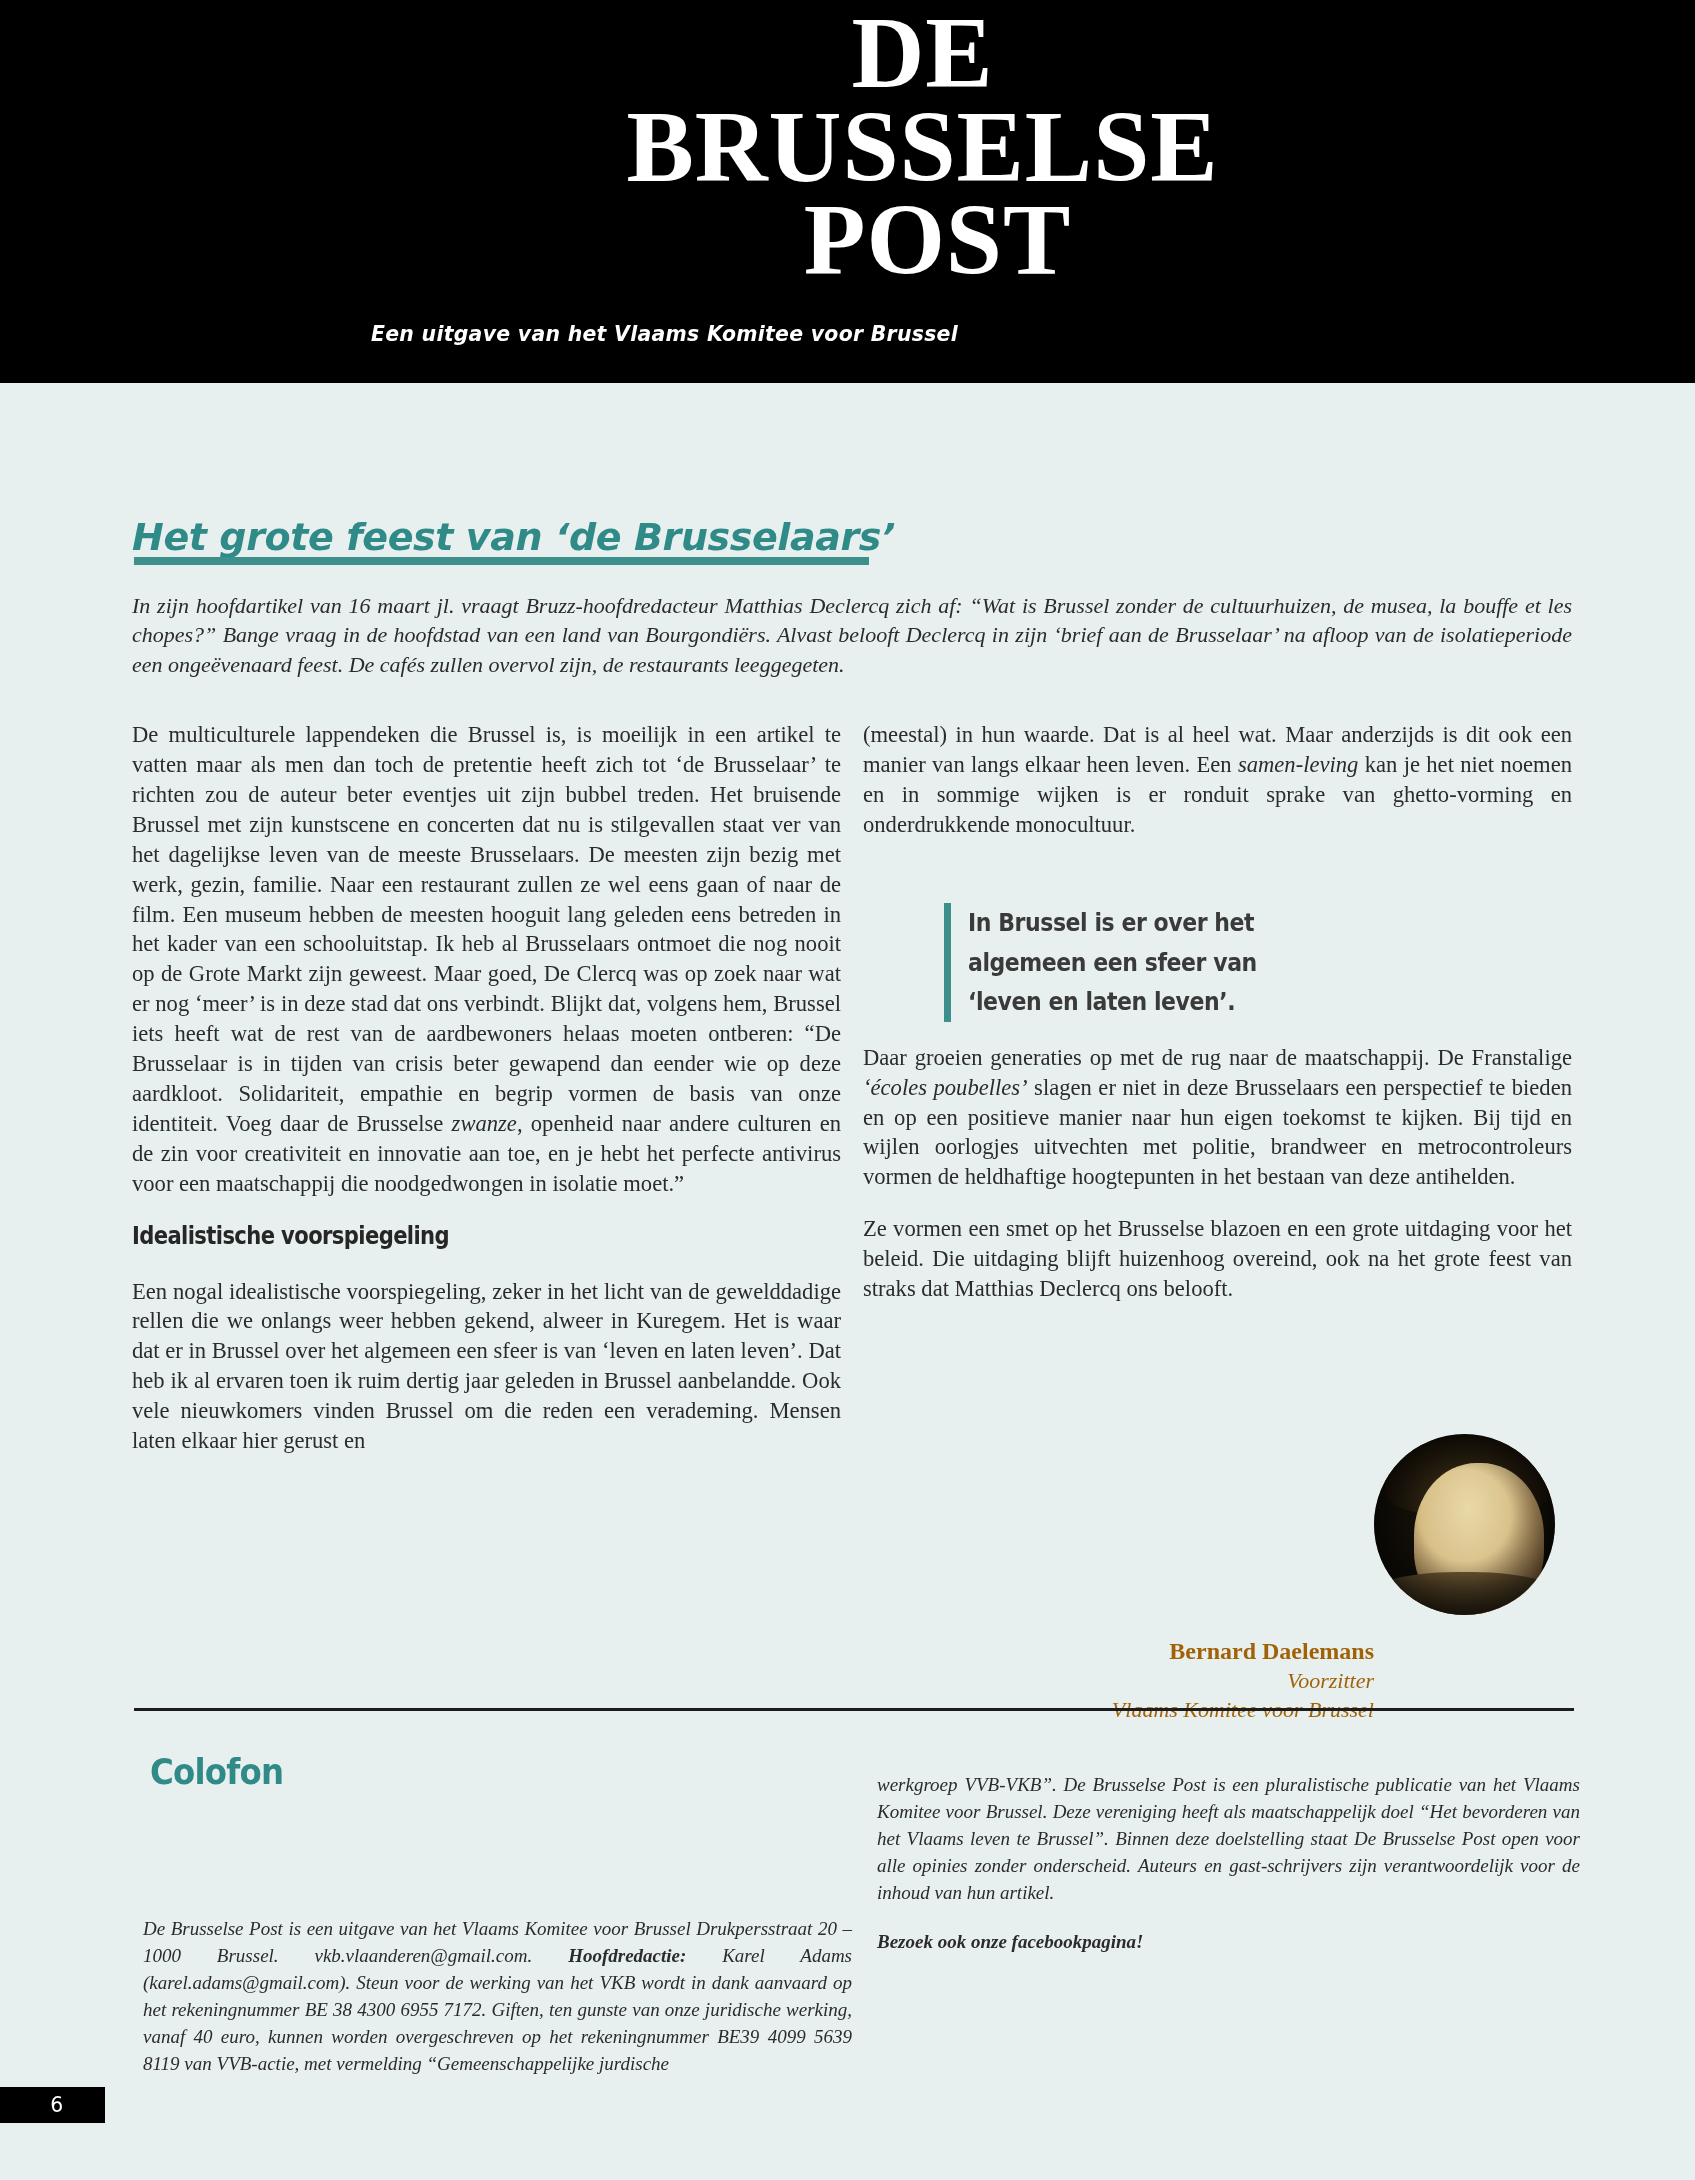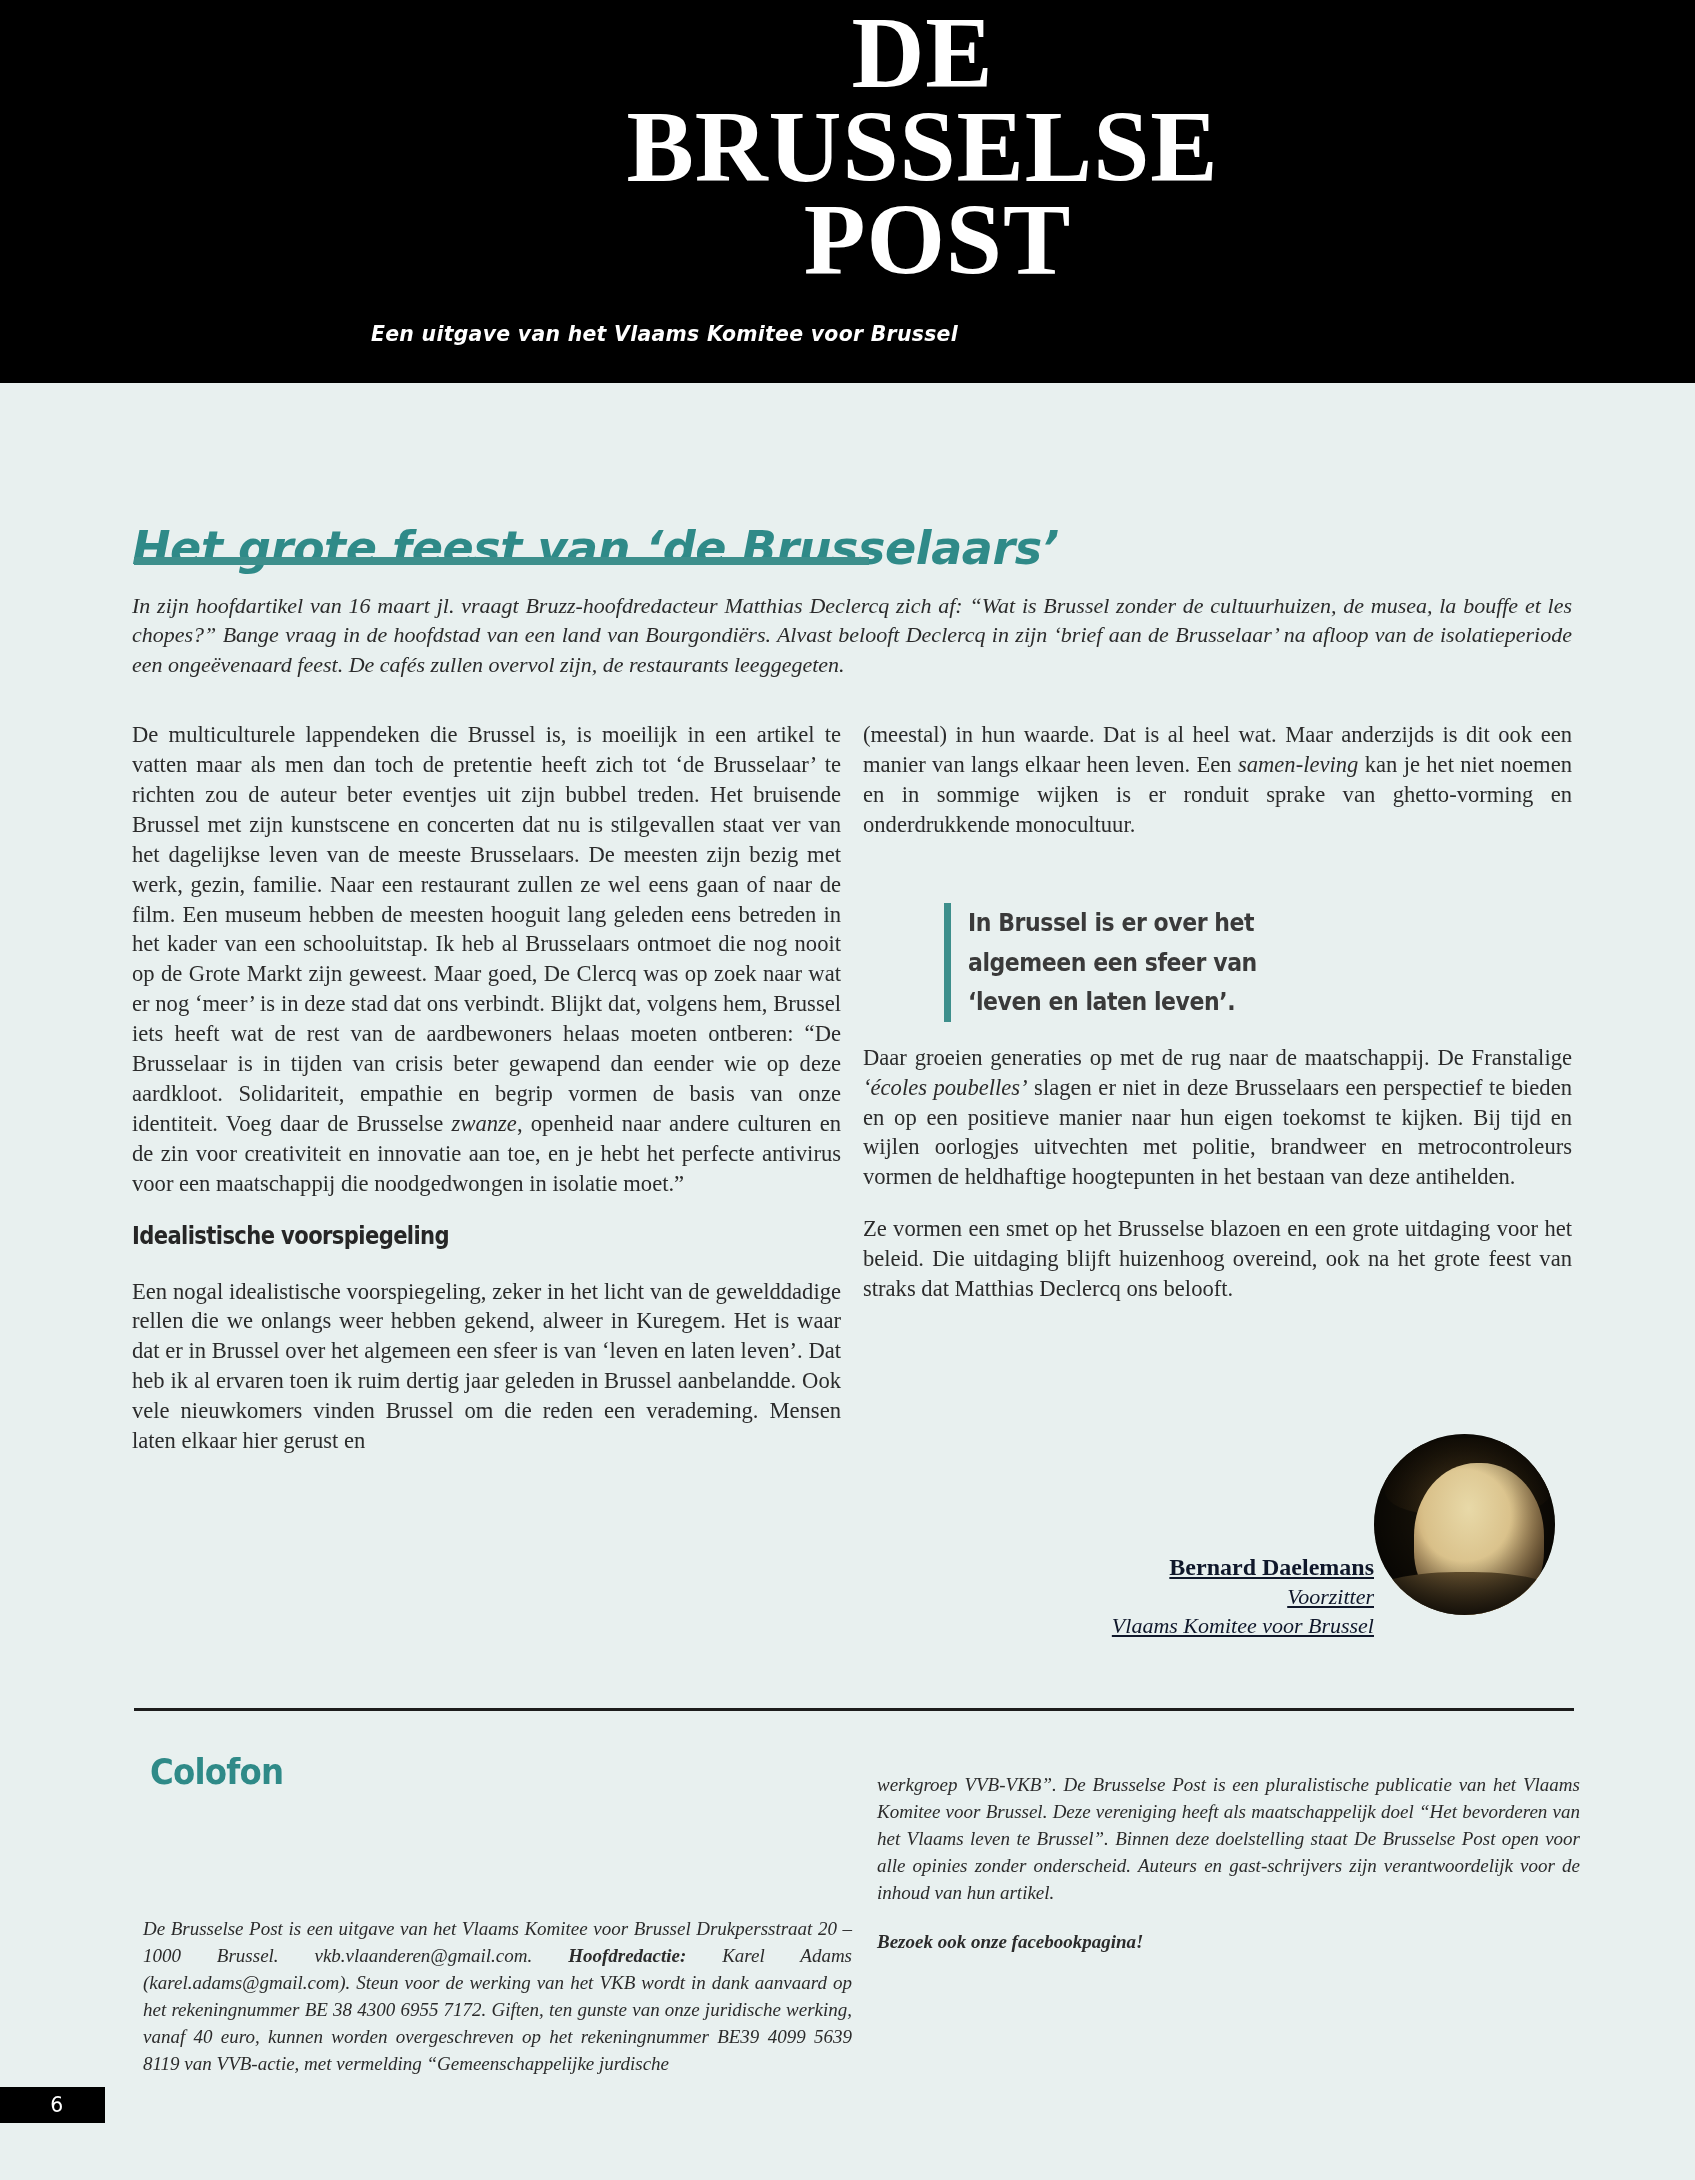--- a/index.html
+++ b/index.html
@@ -81,21 +81,21 @@
   }
 
   
   #article-title {
     position: absolute;
     left: 132px;
     top: 490px;
     font-family: "DejaVu Sans", sans-serif;
     font-style: italic;
     font-weight: bold;
-    font-size: 46px;
+    font-size: 38px;
     color: #2f8a88;
     letter-spacing: -0.4px;
     white-space: nowrap;
   }
   #title-rule {
     position: absolute;
     left: 134px;
     top: 557px;
     width: 735px;
     height: 7.7px;
@@ -205,25 +205,24 @@
   }
   #portrait .shade {
     position: absolute; inset: 0;
     border-radius: 50%;
     background: radial-gradient(circle at 50% 45%, rgba(0,0,0,0) 34%, rgba(0,0,0,0.72) 78%, rgba(0,0,0,0.95) 100%);
   }
 
   #sig-block {
     position: absolute;
     left: 863px;
-    top: 1552px;
+    top: 1636px;
     width: 511px;
     text-align: right;
-    color: #0f172a;
-    text-decoration: underline;
+    color: #a16207;
   }
   #sig-name {
     font-family: "Liberation Serif", serif;
     font-weight: bold;
     font-size: 24px;
     line-height: 1.3;
   }
   #sig-role, #sig-org {
     font-family: "Liberation Serif", serif;
     font-style: italic;

